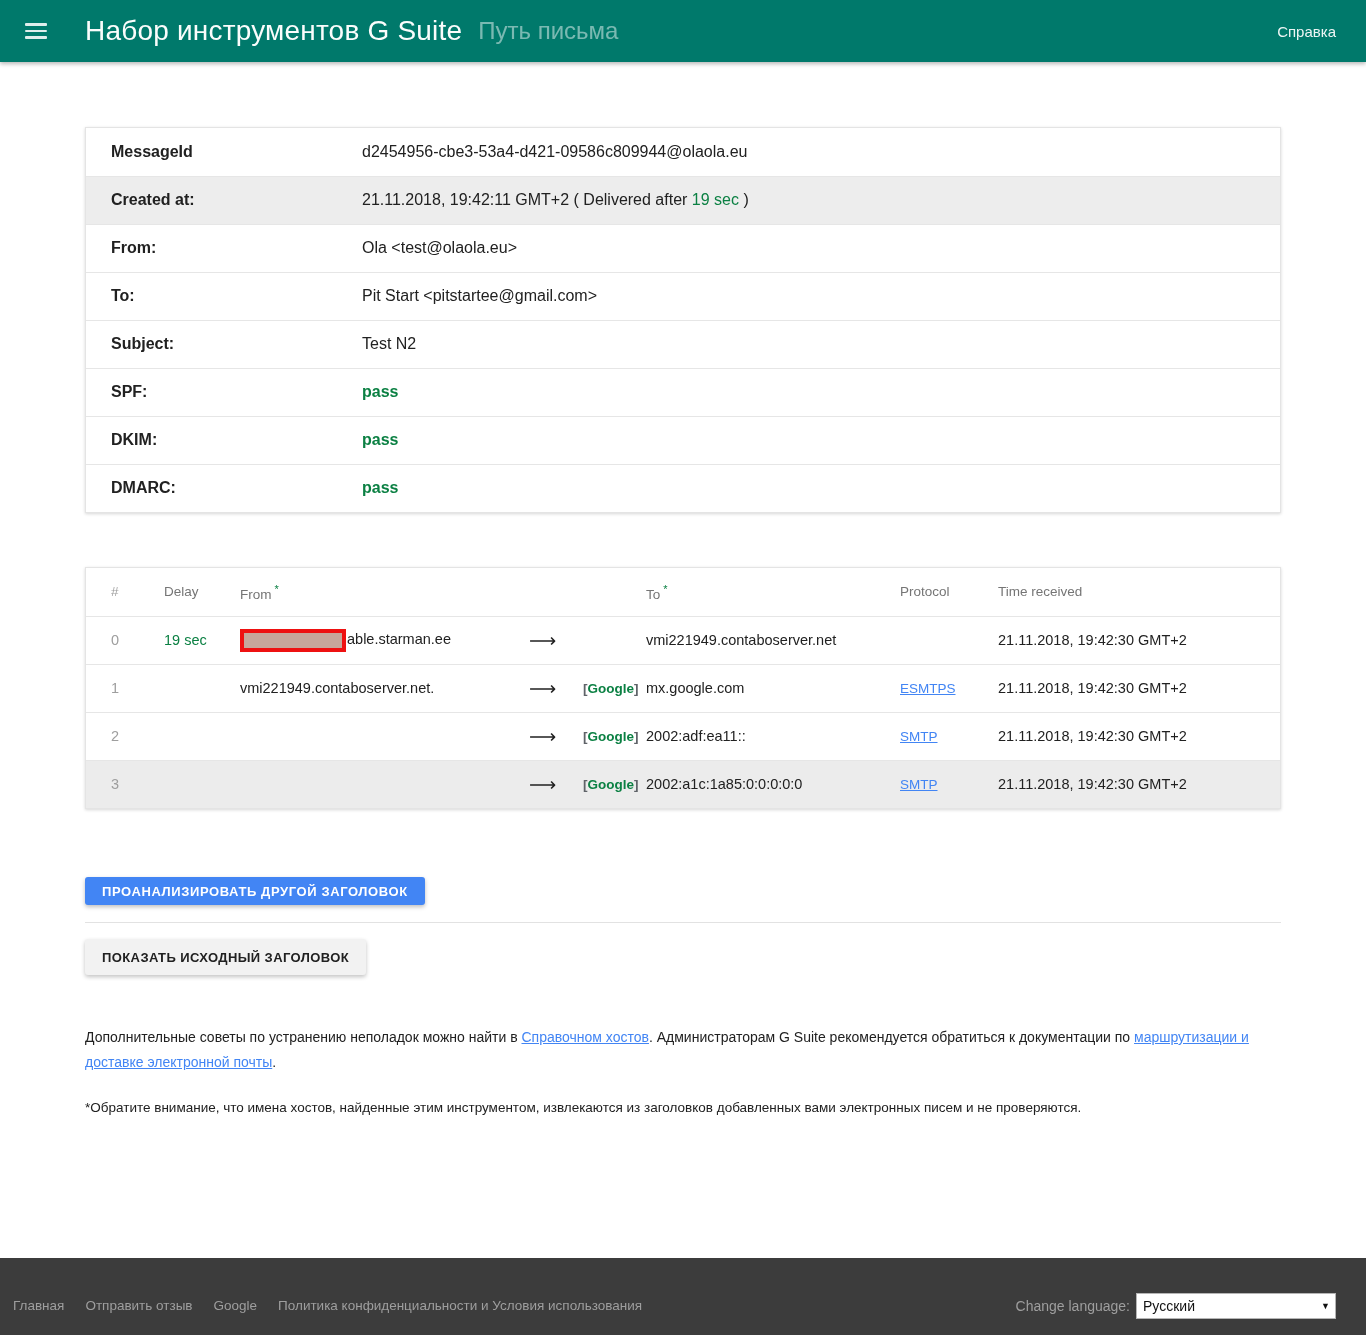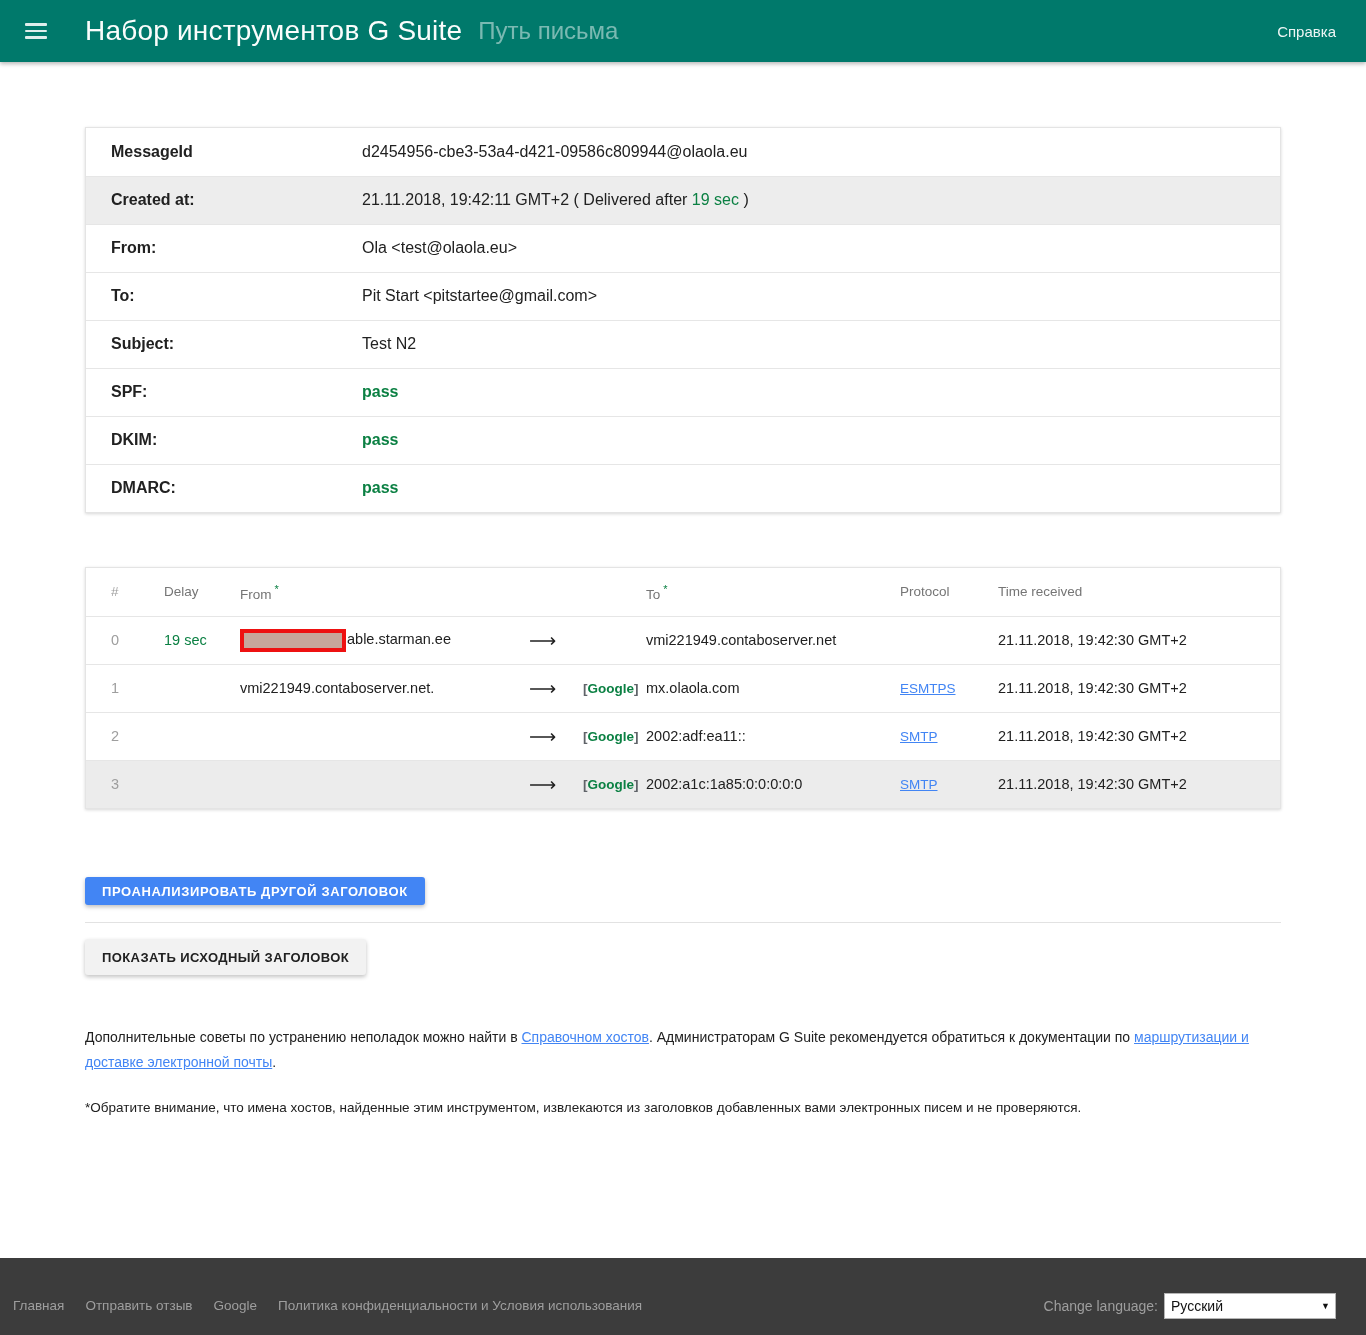--- a/index.html
+++ b/index.html
@@ -148,21 +148,21 @@
     color: #9e9e9e;
     font-size: 13.5px;
     text-decoration: none;
     margin-right: 21px;
     cursor: pointer;
   }
   .lang-wrap { margin-left: auto; display: flex; align-items: center; }
   .lang-label { color: #9e9e9e; font-size: 14px; margin-right: 6px; }
   .lang-select-wrap { position: relative; }
   .lang-select {
-    width: 172px;
+    width: 200px;
     height: 26px;
     font-family: "Liberation Sans", sans-serif;
     font-size: 14px;
     color: #111;
     background: #fff;
     border: 1px solid #b5b5b5;
     border-radius: 0;
     -webkit-appearance: none;
     appearance: none;
     padding: 0 20px 0 6px;
@@ -280,21 +280,21 @@
           <td>21.11.2018, 19:42:30 GMT+2</td>
         </tr>
         <tr>
           <td class="c-num">1</td>
           <td></td>
           <td>vmi221949.contaboserver.net.</td>
           <td class="arrow-cell">⟶</td>
           <td class="google-tag">
             <span class="br">[</span><span class="nm">Google</span><span class="br">]</span>
           </td>
-          <td>mx.olaola.com</td>
+          <td>mx.google.com</td>
           <td>
             <a class="proto-link">ESMTPS</a>
           </td>
           <td>21.11.2018, 19:42:30 GMT+2</td>
         </tr>
         <tr>
           <td class="c-num">2</td>
           <td></td>
           <td></td>
           <td class="arrow-cell">⟶</td>

